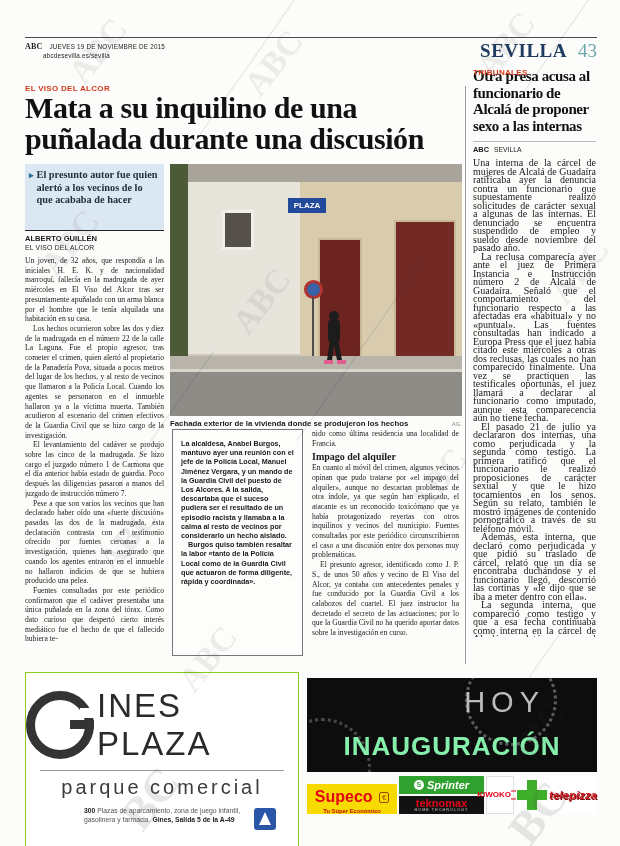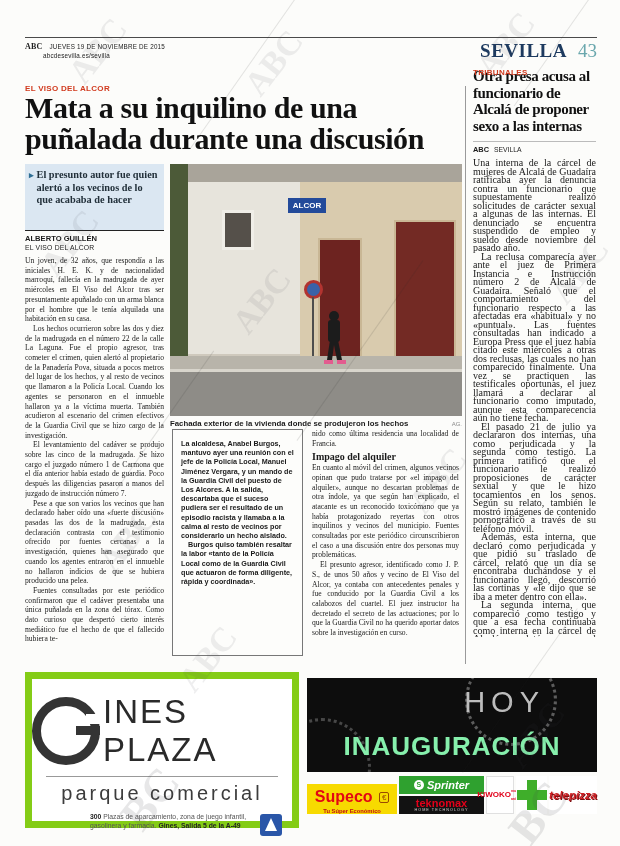--- a/index.html
+++ b/index.html
@@ -72,21 +72,21 @@
   
   .vrule{position:absolute;left:465px;top:86px;height:578px;border-left:1px solid #9a9a9a;}
   .rightcol{position:absolute;left:473px;top:68px;width:123px;}
   .r-headline{font-weight:700;font-size:15px;line-height:16.5px;letter-spacing:-.4px;margin-top:10px;color:#111;}
   .r-rule{border-top:1px solid #bbb;margin:7px 0 3px;}
   .r-byline{font-family:"Liberation Sans",sans-serif;font-size:6.8px;}
   .r-byline .b{font-weight:700;font-size:7.4px;margin-right:3px;}
   .r-body{margin-top:5px;height:478px;overflow:hidden;font-size:10px;line-height:8.5px;}
   
   .ad{position:absolute;left:25px;top:666px;width:572px;height:150px;font-family:"Liberation Sans",sans-serif;}
-  .ad-gines{position:absolute;left:0;top:6px;width:274px;height:156px;border:7px solid #84cc16;background:#fff;box-sizing:border-box;}
+  .ad-gines{position:absolute;left:0;top:6px;width:274px;height:175px;border:1px solid #84cc16;background:#fff;box-sizing:border-box;}
   .g-row{display:flex;align-items:center;justify-content:center;margin-top:14px;}
   .g-ring{width:50px;height:50px;border:9px solid #343434;border-radius:50%;position:relative;flex:0 0 auto;}
   .g-gap{position:absolute;right:-11px;top:8px;width:16px;height:10px;background:#fff;}
   .g-bar{position:absolute;right:-9px;top:20px;width:24px;height:9px;background:#343434;}
   .g-text{font-size:33px;letter-spacing:2px;color:#2a2a2a;margin-left:3px;}
   .g-subrule{border-top:1px solid #999;margin:7px 14px 0;}
   .g-sub{font-size:20px;letter-spacing:3px;color:#3c3c3c;text-align:center;margin-top:5px;}
   .g-small{position:relative;margin:8px 0 0 58px;width:162px;font-size:6.8px;line-height:8.6px;color:#555;}
   .g-small b{color:#222;}
   .g-badge{position:absolute;right:-30px;top:1px;width:22px;height:22px;background:#2a56a8;border-radius:3px;}
@@ -181,21 +181,21 @@
   </div>
 
   <div class="photo">
     <div class="ph-roof"></div>
     <div class="ph-wall-left"></div>
     <div class="ph-wall-right"></div>
     <div class="ph-foliage"></div>
     <div class="ph-window"></div>
     <div class="ph-door1"></div>
     <div class="ph-door2"></div>
-    <div class="ph-sign">ALCOR</div>
+    <div class="ph-sign">PLAZA</div>
     <div class="ph-roadsign"></div>
     <div class="ph-pole"></div>
     <div class="ph-sidewalk"></div>
     <div class="ph-curb"></div>
     <div class="ph-road"></div>
     <svg class="ph-person" viewBox="0 0 26 58">
       <circle cx="12" cy="6" r="5" fill="#1c1c1c"></circle>
       <rect x="6" y="10" width="12" height="22" rx="3" fill="#1c1c1c"></rect>
       <path d="M8 30 L5 50 L10 50 L12 35 L15 50 L20 50 L16 30 Z" fill="#1c1c1c"></path>
       <rect x="2" y="50" width="9" height="4" fill="#e35c8f"></rect>

